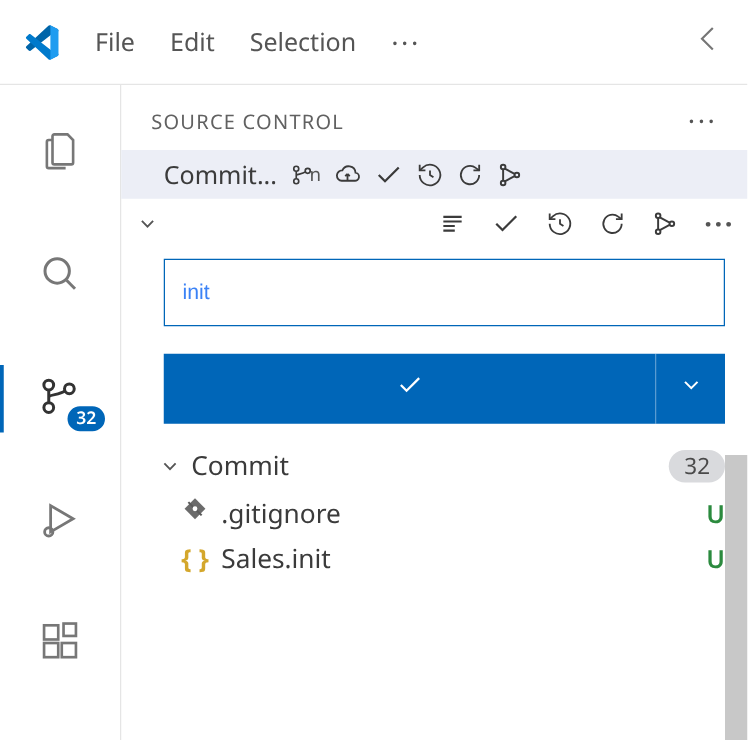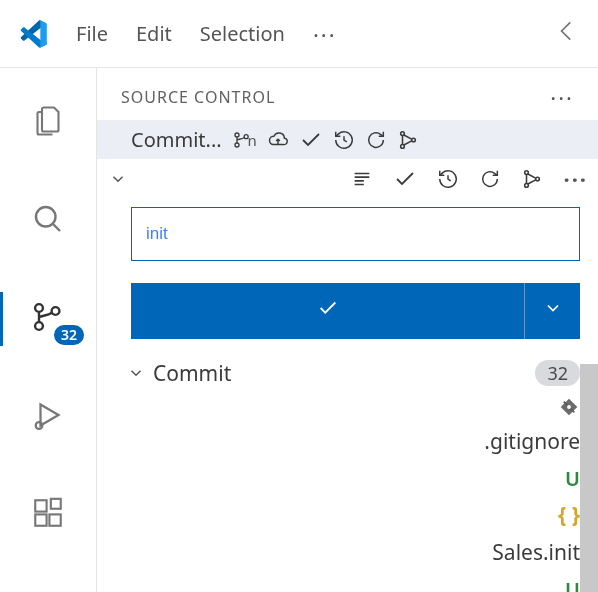--- a/index.html
+++ b/index.html
@@ -148,25 +148,24 @@
     gap: 8px;
   }
   .changes-hdr .count {
     margin-left:auto;
     background:#d9dadd; color:#4a4a4a;
     border-radius: 14px;
     padding: 0 12px;
     font-size: 18px; line-height:26px;
   }
   .file-row {
-    display:flex; align-items:flex-end;
+    display:flex; align-items:flex-start;
     padding: 4px 18px 4px 48px;
     font-size: 21px; color:#3b3b3b;
     gap: 10px;
-    flex-direction: column;
   }
   .file-row .status {
     margin-left:auto;
     color:#2b8a3e; font-weight:600; font-size:20px;
   }
   .file-icon { width:22px; display:inline-flex; justify-content:center; }
   .scrollbar {
     position:absolute; right:0; top:296px; width:18px; height:calc(100% - 296px);
     background:#c8c8c8;
   }

